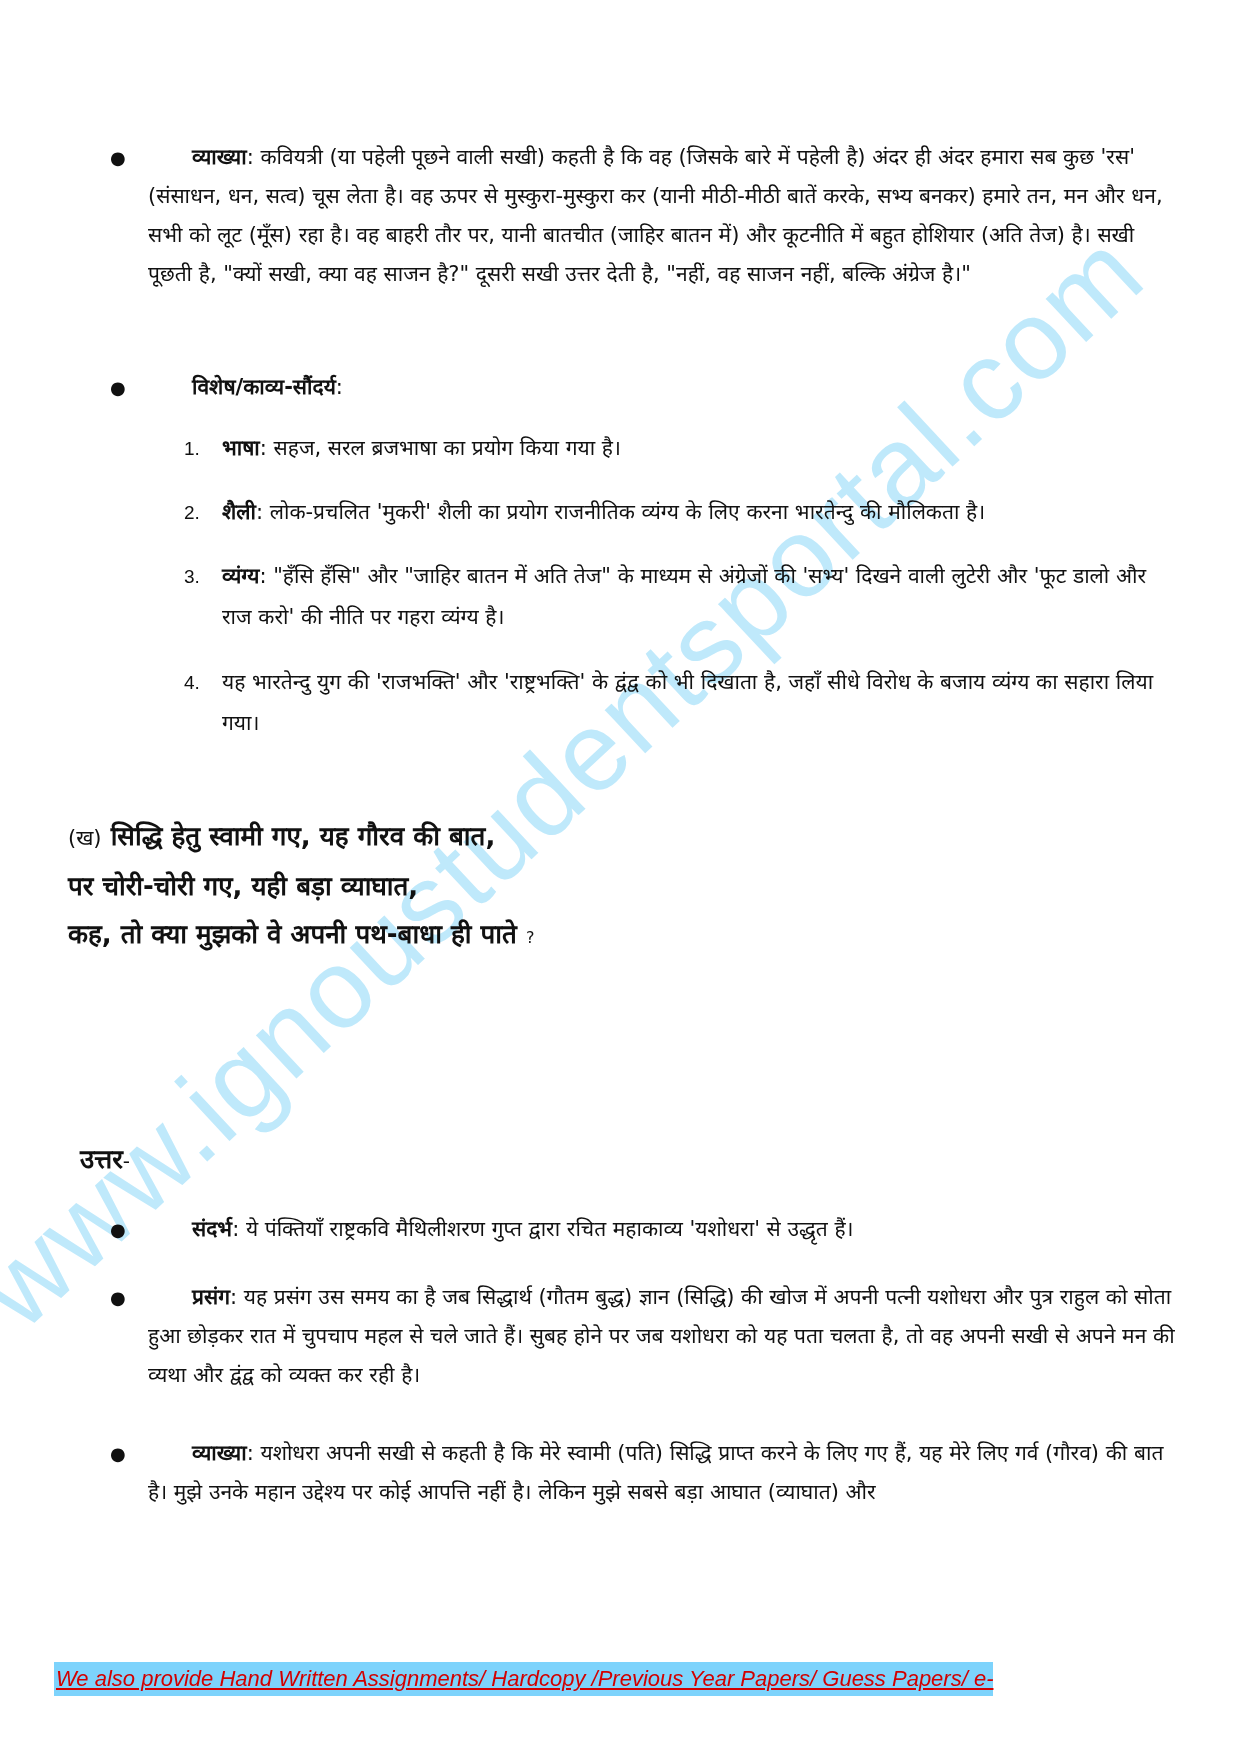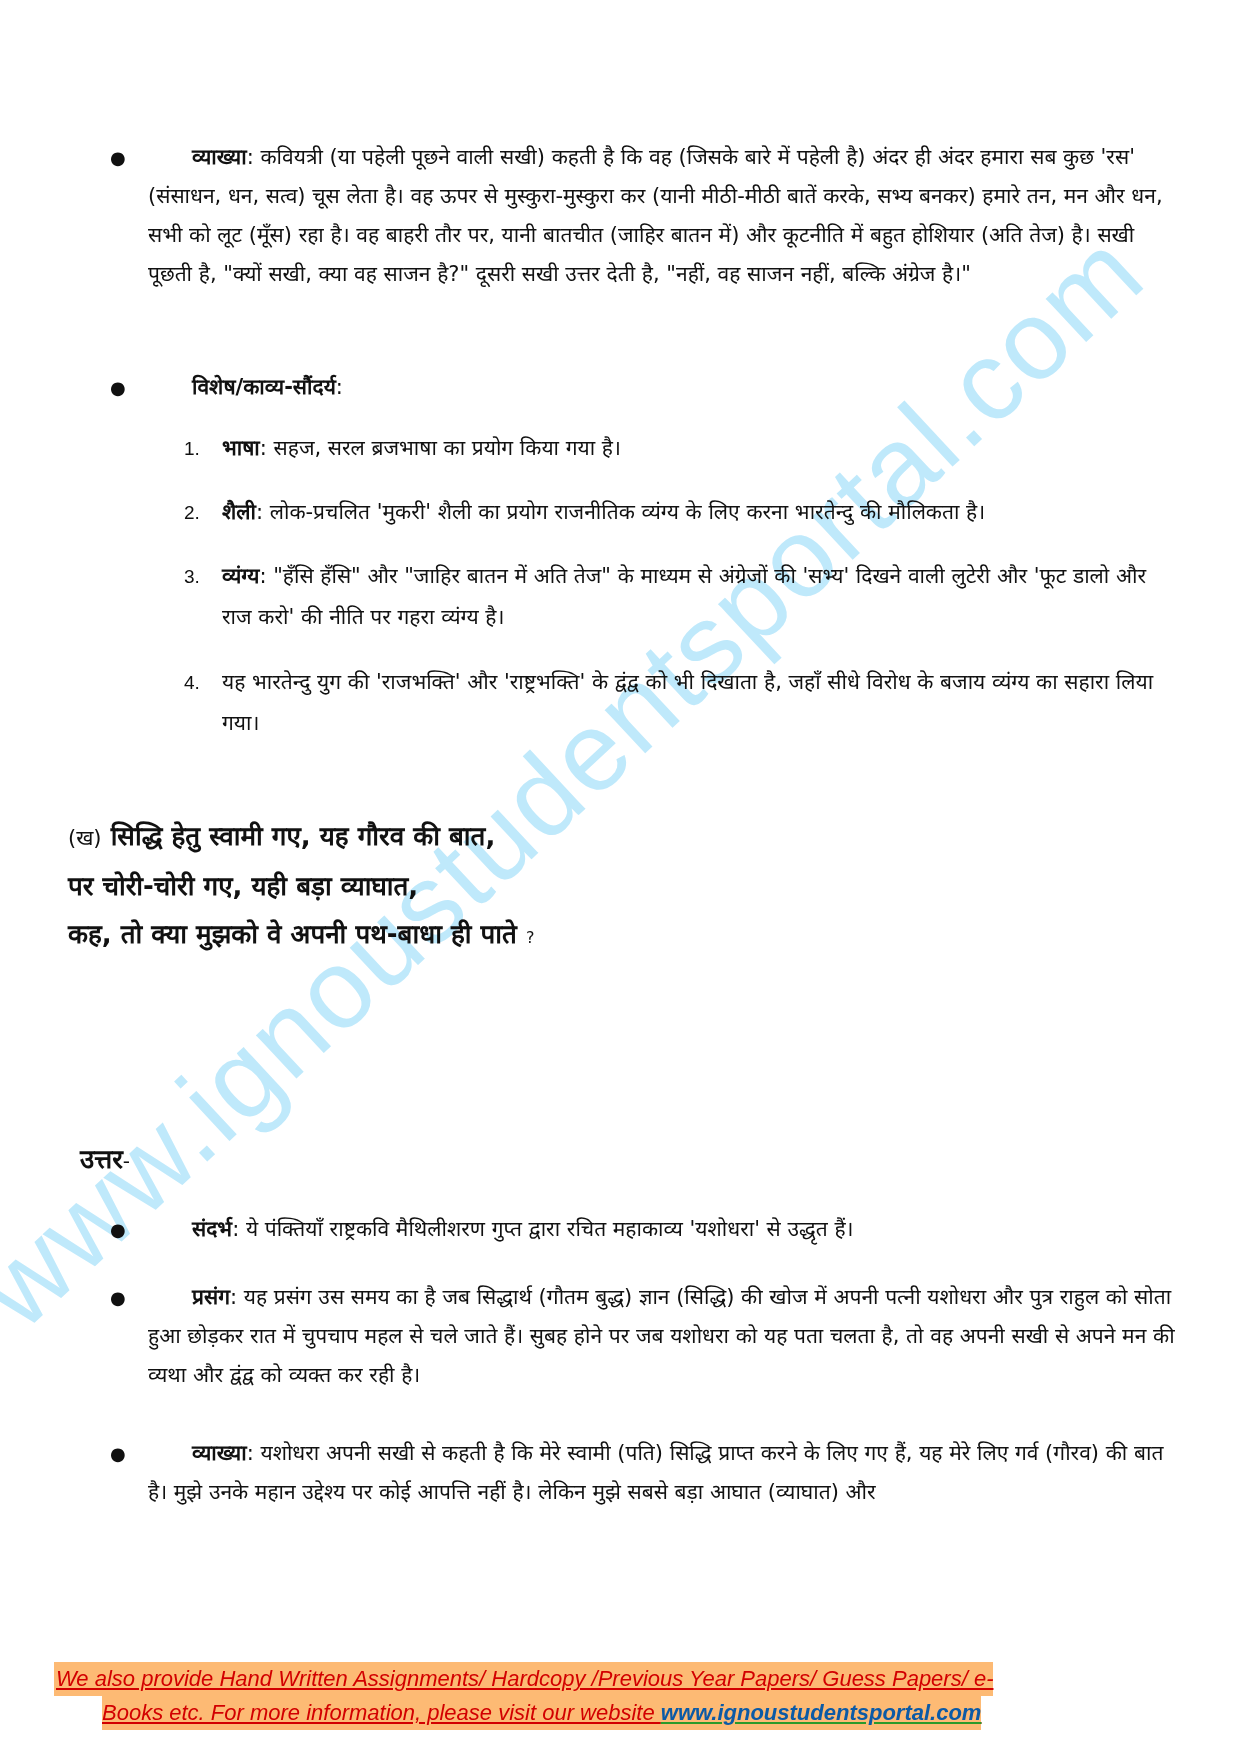--- a/index.html
+++ b/index.html
@@ -99,21 +99,21 @@
       left: 54px;
       top: 1662px;
       width: 1130px;
       font-family: "Liberation Sans", sans-serif;
       font-style: italic;
       font-size: 22px;
       line-height: 34px;
       z-index: 2;
     }
     .footer .line1, .footer .line2 {
-      background: #fdba74;
+      background: #7dd3fc;
       color: #d20000;
       text-decoration: underline;
       text-decoration-color: #d20000;
       display: inline-block;
       white-space: nowrap;
     }
     .footer .line1 { padding-left: 2px; }
     .footer .line2 { margin-left: 48px; }
     .footer .url {
       color: #0c5aa6;
@@ -183,16 +183,15 @@
 
     <div class="bullet-item" style="top:1434px;">
       <span class="dot">●</span>
       <b>व्याख्या</b><span>: यशोधरा अपनी सखी से कहती है कि मेरे स्वामी (पति) सिद्धि प्राप्त करने के लिए गए हैं, यह मेरे लिए गर्व (गौरव) की बात है। मुझे उनके महान उद्देश्य पर कोई आपत्ति नहीं है। लेकिन मुझे सबसे बड़ा आघात (व्याघात) और</span>
     </div>
 
   </div>
 
   <div class="footer">
     <div><span class="line1">We also provide Hand Written Assignments/ Hardcopy /Previous Year Papers/ Guess Papers/ e-</span></div>
-    <div><span class="line2"><span>Books etc. For more information, please visit our website </span><span class="url">www.ignoustudentsportal.com</span></span></div>
   </div>
 
 </div>
 
 </body></html>

